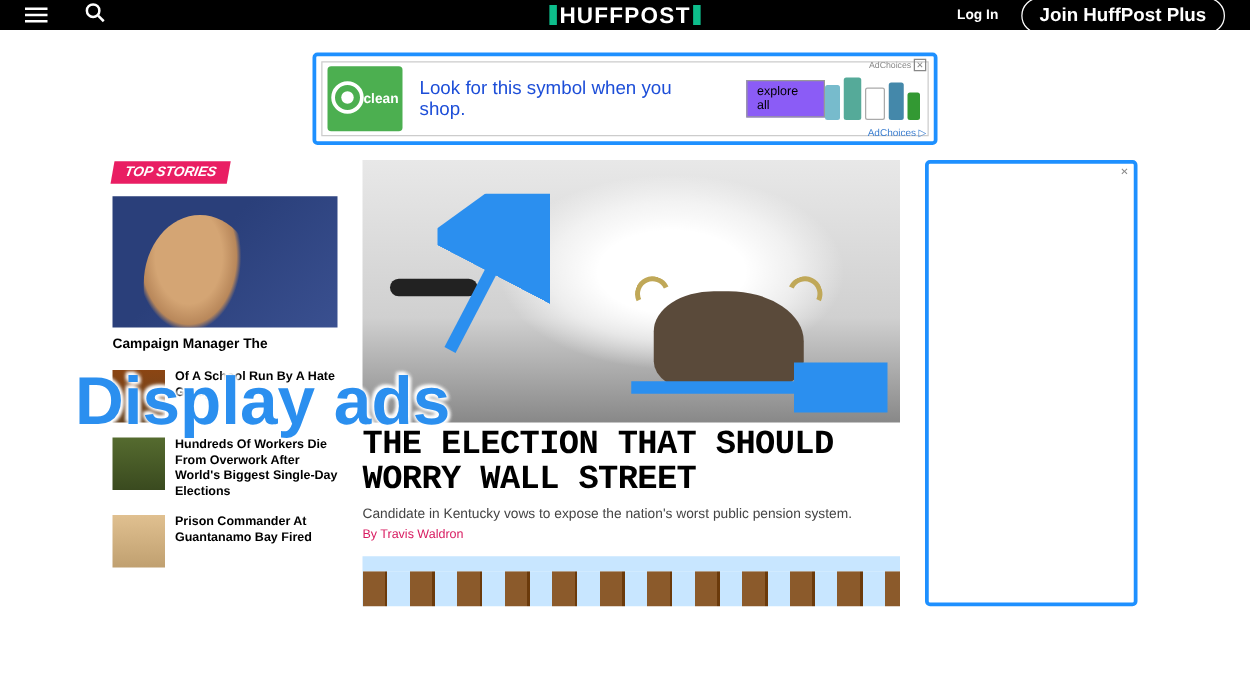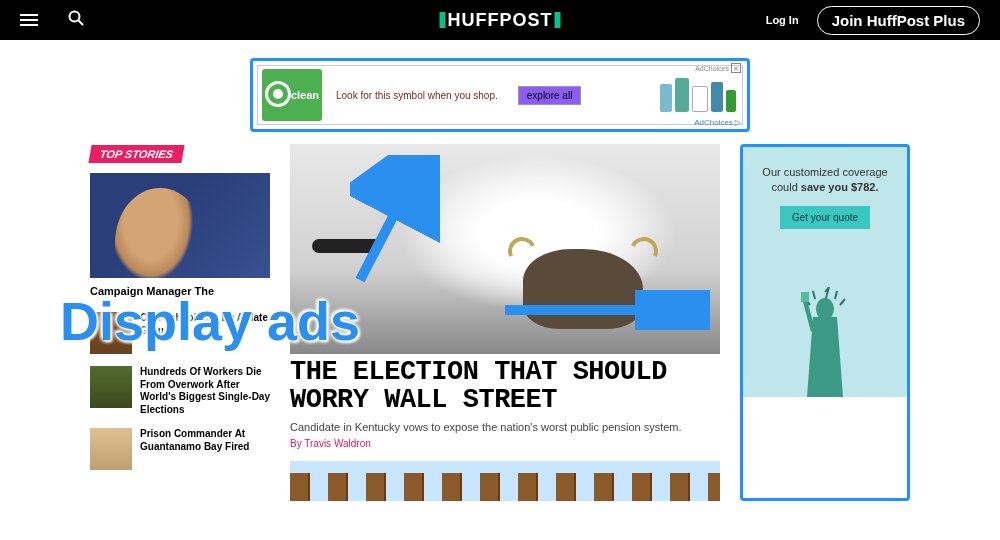--- a/index.html
+++ b/index.html
@@ -1,31 +1,31 @@
 <!DOCTYPE html>
 <html><head>
 <meta charset="utf-8">
 <style>
 *{margin:0;padding:0;box-sizing:border-box}
 body{font-family:Arial,Helvetica,sans-serif;background:#fff;width:1000px;height:540px;overflow:hidden;position:relative}
-.topbar{background:#000;height:40px;display:flex;align-items:center;padding:0 20px;color:#fff;position:relative}
+.topbar{background:#000;height:24px;display:flex;align-items:center;padding:0 20px;color:#fff;position:relative}
 .menu-icon{width:18px;height:12px;display:flex;flex-direction:column;justify-content:space-between;cursor:pointer}
 .menu-icon span{height:2px;background:#fff;width:100%}
 .search-icon{margin-left:30px;font-size:16px;cursor:pointer}
 .logo{position:absolute;left:50%;transform:translateX(-50%);font-weight:900;font-size:18px;letter-spacing:1px;display:flex;align-items:center}
 .logo-bar{display:inline-block;width:6px;height:16px;background:#0dbd8b;margin:0 2px}
 .login{margin-left:auto;font-size:11px;font-weight:bold;cursor:pointer}
 .join-btn{margin-left:18px;border:1.5px solid #fff;border-radius:15px;padding:5px 14px;font-size:15px;font-weight:bold;cursor:pointer}
 .leaderboard-wrap{display:flex;justify-content:center;margin-top:18px}
 .leaderboard{border:3px solid #1e90ff;border-radius:4px;width:500px;position:relative;background:#fff}
 .ad-banner{height:60px;display:flex;align-items:center;border:1px solid #ccc;margin:4px}
 .clean-badge{width:60px;height:52px;background:#4caf50;color:#fff;display:flex;flex-direction:row;align-items:center;justify-content:center;font-size:11px;font-weight:bold;border-radius:3px;margin-left:4px}
 .clean-badge .circ{width:26px;height:26px;border:3px solid #fff;border-radius:50%;display:flex;align-items:center;justify-content:center;margin-bottom:2px}
 .clean-badge .circ::after{content:"";width:10px;height:10px;background:#fff;border-radius:50%}
-.ad-text{margin-left:14px;font-size:10px;font-weight:500;color:#7f1d1d}
+.ad-text{margin-left:14px;font-size:15px;font-weight:500;color:#1d4ed8}
 .explore-btn{margin-left:20px;border:1px solid #999;padding:3px 8px;font-size:10px;background:#8b5cf6}
 .products{margin-left:auto;margin-right:6px;display:flex;gap:3px;align-items:flex-end}
 .products div{border-radius:2px}
 .adchoices-top{position:absolute;top:2px;right:6px;font-size:7px;color:#888;display:flex;align-items:center;gap:2px}
 .adchoices-bot{position:absolute;bottom:2px;right:6px;font-size:8px;color:#3b7ed0;display:flex;align-items:center;gap:2px}
 .close-x{border:1px solid #888;width:10px;height:10px;display:inline-flex;align-items:center;justify-content:center;font-size:7px;line-height:1}
 .content{display:flex;gap:20px;padding:12px 90px 0 90px}
 .left-col{width:180px;flex-shrink:0}
 .top-stories-badge{background:#e91e63;color:#fff;font-weight:900;font-style:italic;font-size:11px;padding:3px 10px;display:inline-block;transform:skewX(-10deg);margin-bottom:10px}
 .lead-thumb{width:180px;height:105px;background:linear-gradient(135deg,#2a3f7a 40%,#3a5090);margin-bottom:6px;position:relative;overflow:hidden}
@@ -139,34 +139,20 @@
         <div class="bull"></div>
     </div>
     <div class="hero-title">THE ELECTION THAT SHOULD WORRY WALL STREET</div>
     <div class="hero-sub">Candidate in Kentucky vows to expose the nation's worst public pension system.</div>
     <div class="byline">By Travis Waldron</div>
     <div class="second-img"></div>
   </div>
 
   <div class="right-col">
     <div class="ad-label-r">✕</div>
-    <div class="ad-r-body">
-      <div class="coverage-text">
-        <span>Our customized coverage</span><br>
-        <span>could </span><span class="save-amt">save you $782.</span>
-      </div>
-      <div class="quote-btn">Get your quote</div>
-      <svg class="statue" viewBox="0 0 80 110">
-        <path d="M40 5 L44 0 L40 15 M30 12 L28 4 M50 12 L52 4 M25 18 L20 12 M55 18 L60 12" stroke="#2a7a6a" stroke-width="2" fill="none"></path>
-        <ellipse cx="40" cy="22" rx="9" ry="11" fill="#3a9a85"></ellipse>
-        <path d="M28 30 L52 30 L58 110 L22 110 Z" fill="#3a9a85"></path>
-        <path d="M26 45 L18 15 L22 13 L30 42 Z" fill="#3a9a85"></path>
-        <rect x="16" y="5" width="8" height="10" fill="#5aba9f"></rect>
-      </svg>
-    </div>
   </div>
 </div>
 
 <div class="annotation-label">Display ads</div>
 <svg class="arrow1" width="90" height="130">
     <defs>
       <marker id="ah1" markerWidth="12" markerHeight="12" refX="6" refY="6" orient="auto">
         <path d="M0 0 L12 6 L0 12 Z" fill="#2b8fef"></path>
       </marker>
     </defs>

